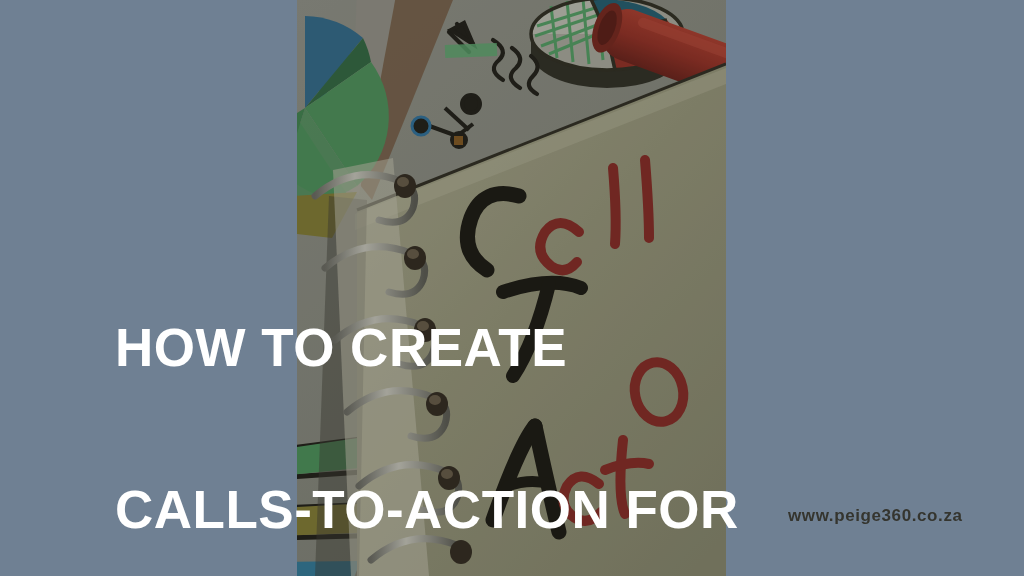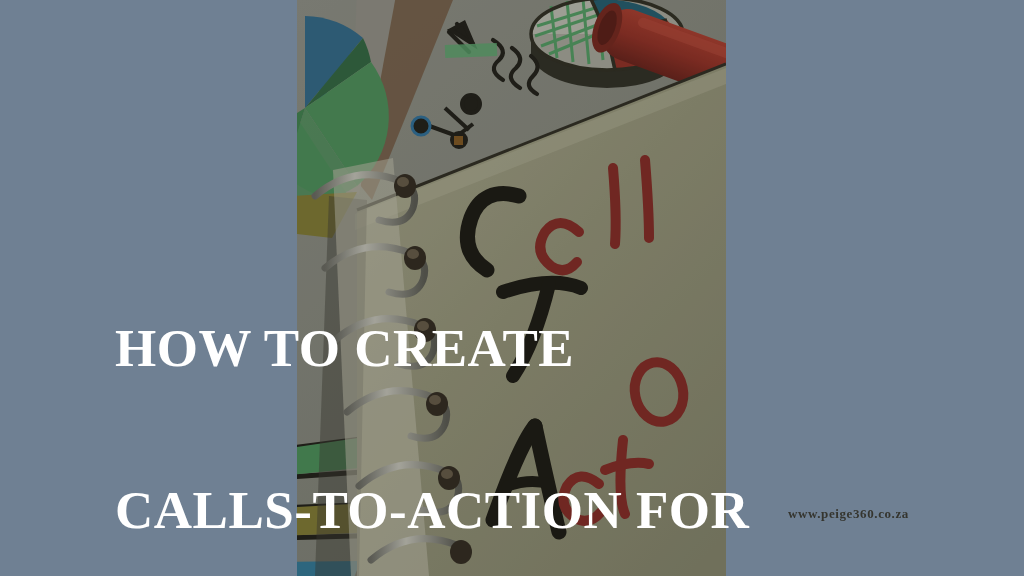--- a/index.html
+++ b/index.html
@@ -8,21 +8,20 @@
     width:1024px;height:576px;overflow:hidden;
     background:#6f8093;
     font-family:"Liberation Sans", sans-serif;
     position:relative;
   }
   #canvas{
     position:absolute;inset:0;
     width:1024px;height:576px;
     background:#6f8093;
     overflow:hidden;
-    font-family:Liberation Serif, serif;
   }
 
   
   .photo-strip{
     position:absolute;
     left:297px;top:0;width:429px;height:576px;
     overflow:hidden;
     background:#8e8e84;
   }
   .photo-svg{display:block;width:429px;height:576px;}
@@ -41,21 +40,21 @@
     text-transform:uppercase;
     pointer-events:none;
   }
   .headline .hl-line{display:block;}
   .accent{color:#ffffff;}
 
   
   .watermark{
     position:absolute;
     left:788px;top:506px;
-    font-size:13px;
+    font-size:17px;
     font-weight:bold;
     letter-spacing:0.6px;
     color:#35352f;
   }
 </style>
 </head>
 <body>
 
 <div id="canvas">
 

